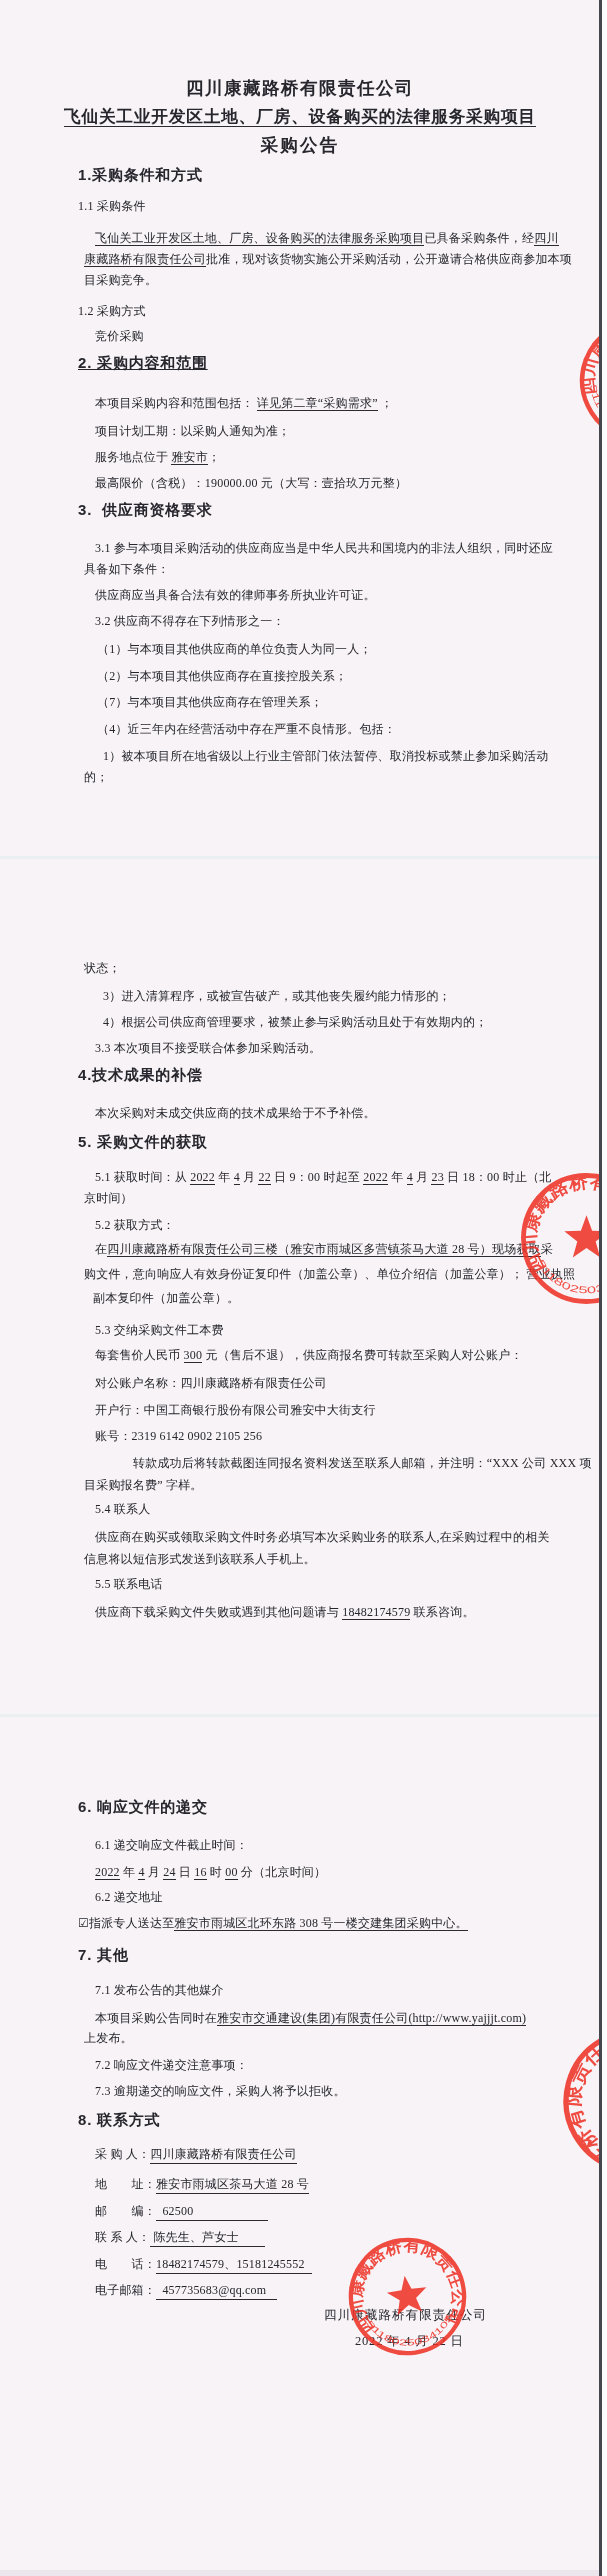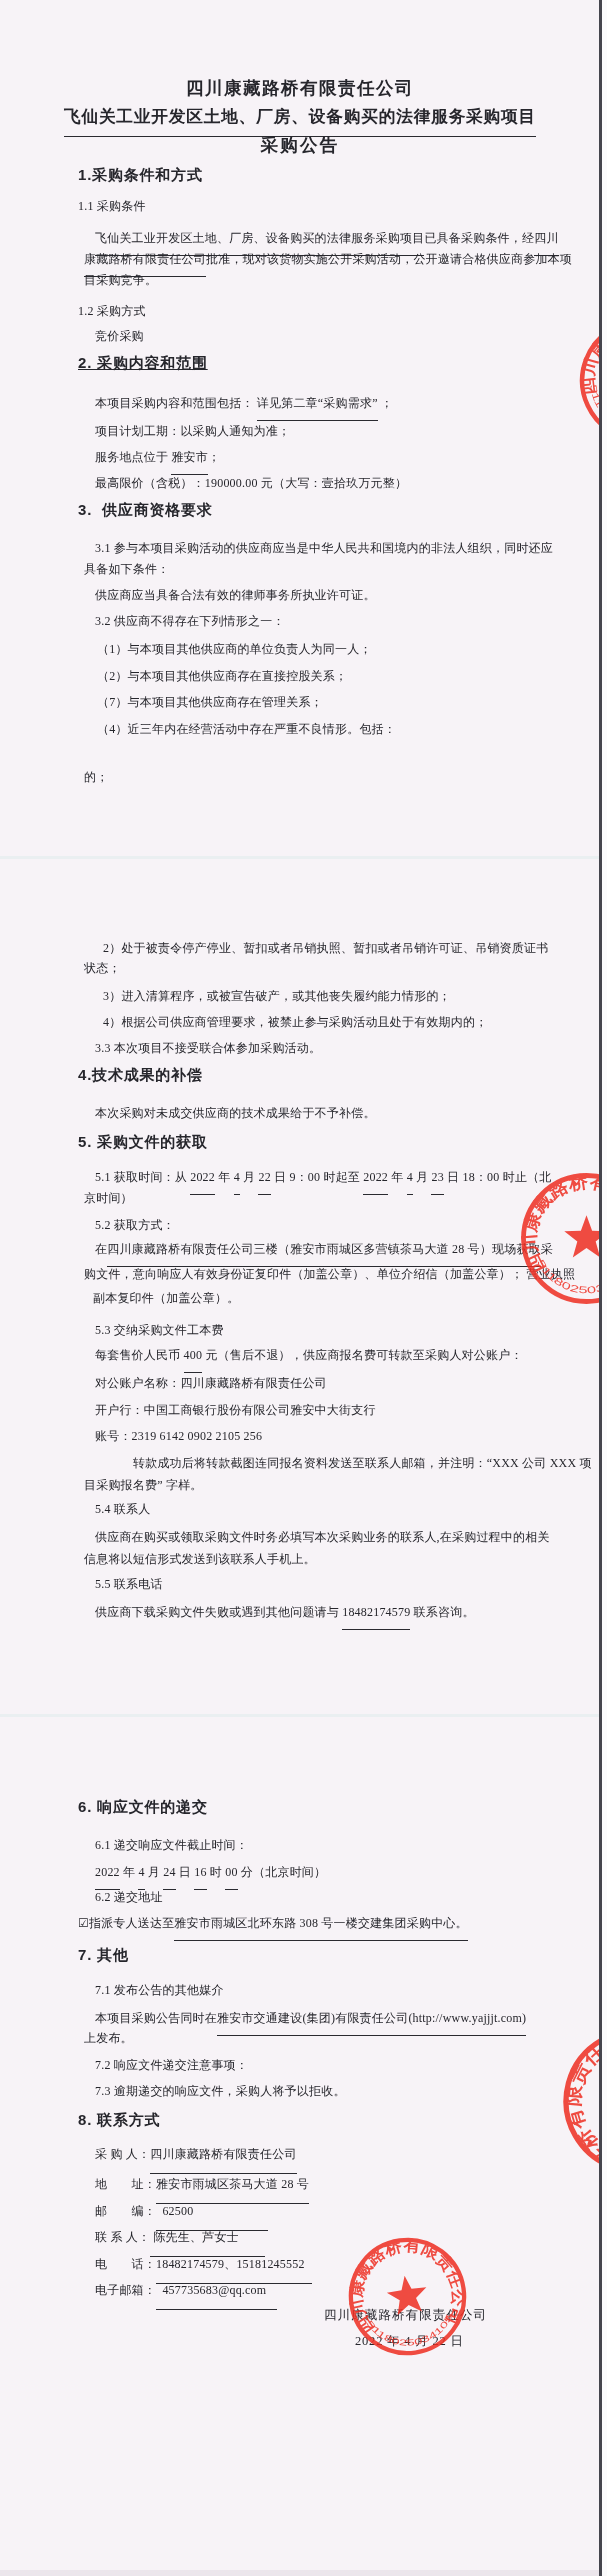--- a/index.html
+++ b/index.html
@@ -2,21 +2,21 @@
 <html style="font-size:12px"><head>
 <meta charset="utf-8">
 <style>
   html,body{margin:0;padding:0;background:#f7f3f7;}
   .sheet{position:relative;width:607px;height:2576px;background:#f7f3f7;overflow:hidden;
          font-family:"Liberation Serif","DejaVu Serif",serif;color:#26262c;}
   .page{position:absolute;left:0;width:100%;}
   .page-sep{position:absolute;left:0;width:100%;height:3px;background:#eaeff1;}
   .ln{position:absolute;white-space:pre;font-size:12px;line-height:16.7px;letter-spacing:0.2px;}
   .ln span{display:inline;}
-  .u{border-bottom:0.8px solid #2a2a30;padding-bottom:10px;}
+  .u{border-bottom:0.8px solid #2a2a30;padding-bottom:0;}
   .ct .u{display:inline-block;}
   
   .t1{left:0;width:600px;text-align:center;font-family:"Liberation Sans","DejaVu Sans",sans-serif;
       font-weight:bold;font-size:17.5px;letter-spacing:1.5px;}
   .t2{left:0;width:600px;text-align:center;font-family:"Liberation Sans","DejaVu Sans",sans-serif;
       font-weight:bold;font-size:16.7px;letter-spacing:0.8px;}
   .t3{left:0;width:600px;text-align:center;font-family:"Liberation Sans","DejaVu Sans",sans-serif;
       font-weight:bold;font-size:17.5px;letter-spacing:2.3px;}
   .h{left:78px;font-family:"Liberation Sans","DejaVu Sans",sans-serif;font-weight:bold;
      font-size:15px;letter-spacing:0.8px;}
@@ -64,37 +64,37 @@
     <div class="ln i1" style="top: 475px; z-index: 2;"><span>最高限价（含税）：190000.00 元（大写：壹拾玖万元整）</span></div>
     <div class="ln h" style="top: 502px; z-index: 2;"><span>3.  供应商资格要求</span></div>
     <div class="ln i1" style="top: 540px; z-index: 2;"><span>3.1 参与本项目采购活动的供应商应当是中华人民共和国境内的非法人组织，同时还应</span></div>
     <div class="ln c" style="top: 561px; z-index: 2;"><span>具备如下条件：</span></div>
     <div class="ln i1" style="top: 587px; z-index: 2;"><span>供应商应当具备合法有效的律师事务所执业许可证。</span></div>
     <div class="ln i1" style="top: 613px; z-index: 2;"><span>3.2 供应商不得存在下列情形之一：</span></div>
     <div class="ln li" style="top: 641px; z-index: 2;"><span>（1）与本项目其他供应商的单位负责人为同一人；</span></div>
     <div class="ln li" style="top: 668px; z-index: 2;"><span>（2）与本项目其他供应商存在直接控股关系；</span></div>
     <div class="ln li" style="top: 694px; z-index: 2;"><span>（7）与本项目其他供应商存在管理关系；</span></div>
     <div class="ln li" style="top: 721px; z-index: 2;"><span>（4）近三年内在经营活动中存在严重不良情形。包括：</span></div>
+    <div class="ln sli" style="top: 748px; z-index: 2;"><span>1）被本项目所在地省级以上行业主管部门依法暂停、取消投标或禁止参加采购活动</span></div>
     <div class="ln c" style="top: 769px; z-index: 2;"><span>的；</span></div>
-    <div class="ln sli" style="top: 940px; z-index: 2;"><span>2）处于被责令停产停业、暂扣或者吊销执照、暂扣或者吊销许可证、吊销资质证书</span></div>
     <div class="ln c" style="top: 960px; z-index: 2;"><span>状态；</span></div>
     <div class="ln sli" style="top: 988px; z-index: 2;"><span>3）进入清算程序，或被宣告破产，或其他丧失履约能力情形的；</span></div>
     <div class="ln sli" style="top: 1014px; z-index: 2;"><span>4）根据公司供应商管理要求，被禁止参与采购活动且处于有效期内的；</span></div>
     <div class="ln i1" style="top: 1040px; z-index: 2;"><span>3.3 本次项目不接受联合体参加采购活动。</span></div>
     <div class="ln h" style="top: 1067px; z-index: 2;"><span>4.技术成果的补偿</span></div>
     <div class="ln i1" style="top: 1105px; z-index: 2;"><span>本次采购对未成交供应商的技术成果给于不予补偿。</span></div>
     <div class="ln h" style="top: 1134px; z-index: 2;"><span>5. 采购文件的获取</span></div>
     <div class="ln i1" style="top: 1169px; z-index: 2;"><span>5.1 获取时间：从 </span><span class="u">2022</span><span> 年 </span><span class="u">4</span><span> 月 </span><span class="u">22</span><span> 日 9：00 时起至 </span><span class="u">2022</span><span> 年 </span><span class="u">4</span><span> 月 </span><span class="u">23</span><span> 日 18：00 时止（北</span></div>
     <div class="ln c" style="top: 1190px; z-index: 2;"><span>京时间）</span></div>
     <div class="ln i1" style="top: 1217px; z-index: 2;"><span>5.2 获取方式：</span></div>
     <div class="ln i1" style="top: 1241px; z-index: 2; text-align: center;"><span>在</span><span class="u">四川康藏路桥有限责任公司三楼（雅安市雨城区多营镇茶马大道 28 号）现场获取</span><span>采</span></div>
     <div class="ln c" style="top: 1266px; z-index: 2;"><span>购文件，意向响应人有效身份证复印件（加盖公章）、单位介绍信（加盖公章）； 营业执照</span></div>
     <div class="ln c2" style="top: 1290px; z-index: 2;"><span>副本复印件（加盖公章）。</span></div>
     <div class="ln i1" style="top: 1322px; z-index: 2;"><span>5.3 交纳采购文件工本费</span></div>
-    <div class="ln i1" style="top: 1347px; z-index: 2;"><span>每套售价人民币 </span><span class="u">400</span><span> 元（售后不退），供应商报名费可转款至采购人对公账户：</span></div>
+    <div class="ln i1" style="top: 1347px; z-index: 2;"><span>每套售价人民币 </span><span class="u">300</span><span> 元（售后不退），供应商报名费可转款至采购人对公账户：</span></div>
     <div class="ln i1" style="top: 1375px; z-index: 2;"><span>对公账户名称：四川康藏路桥有限责任公司</span></div>
     <div class="ln i1" style="top: 1402px; z-index: 2;"><span>开户行：中国工商银行股份有限公司雅安中大街支行</span></div>
     <div class="ln i1" style="top: 1428px; z-index: 2;"><span>账号：2319 6142 0902 2105 256</span></div>
     <div class="ln i1" style="top: 1455px; z-index: 2; margin-left: 38px;"><span>转款成功后将转款截图连同报名资料发送至联系人邮箱，并注明：“XXX 公司 XXX 项</span></div>
     <div class="ln c" style="top: 1477px; z-index: 2;"><span>目采购报名费” 字样。</span></div>
     <div class="ln i1" style="top: 1501px; z-index: 2;"><span>5.4 联系人</span></div>
     <div class="ln i1" style="top: 1529px; z-index: 2; text-align: right;"><span>供应商在购买或领取采购文件时务必填写本次采购业务的联系人,在采购过程中的相关</span></div>
     <div class="ln c" style="top: 1551px; z-index: 2;"><span>信息将以短信形式发送到该联系人手机上。</span></div>
     <div class="ln i1" style="top: 1576px; z-index: 2;"><span>5.5 联系电话</span></div>
     <div class="ln i1" style="top: 1604px; z-index: 2;"><span>供应商下载采购文件失败或遇到其他问题请与 </span><span class="u">18482174579</span><span> 联系咨询。</span></div>

